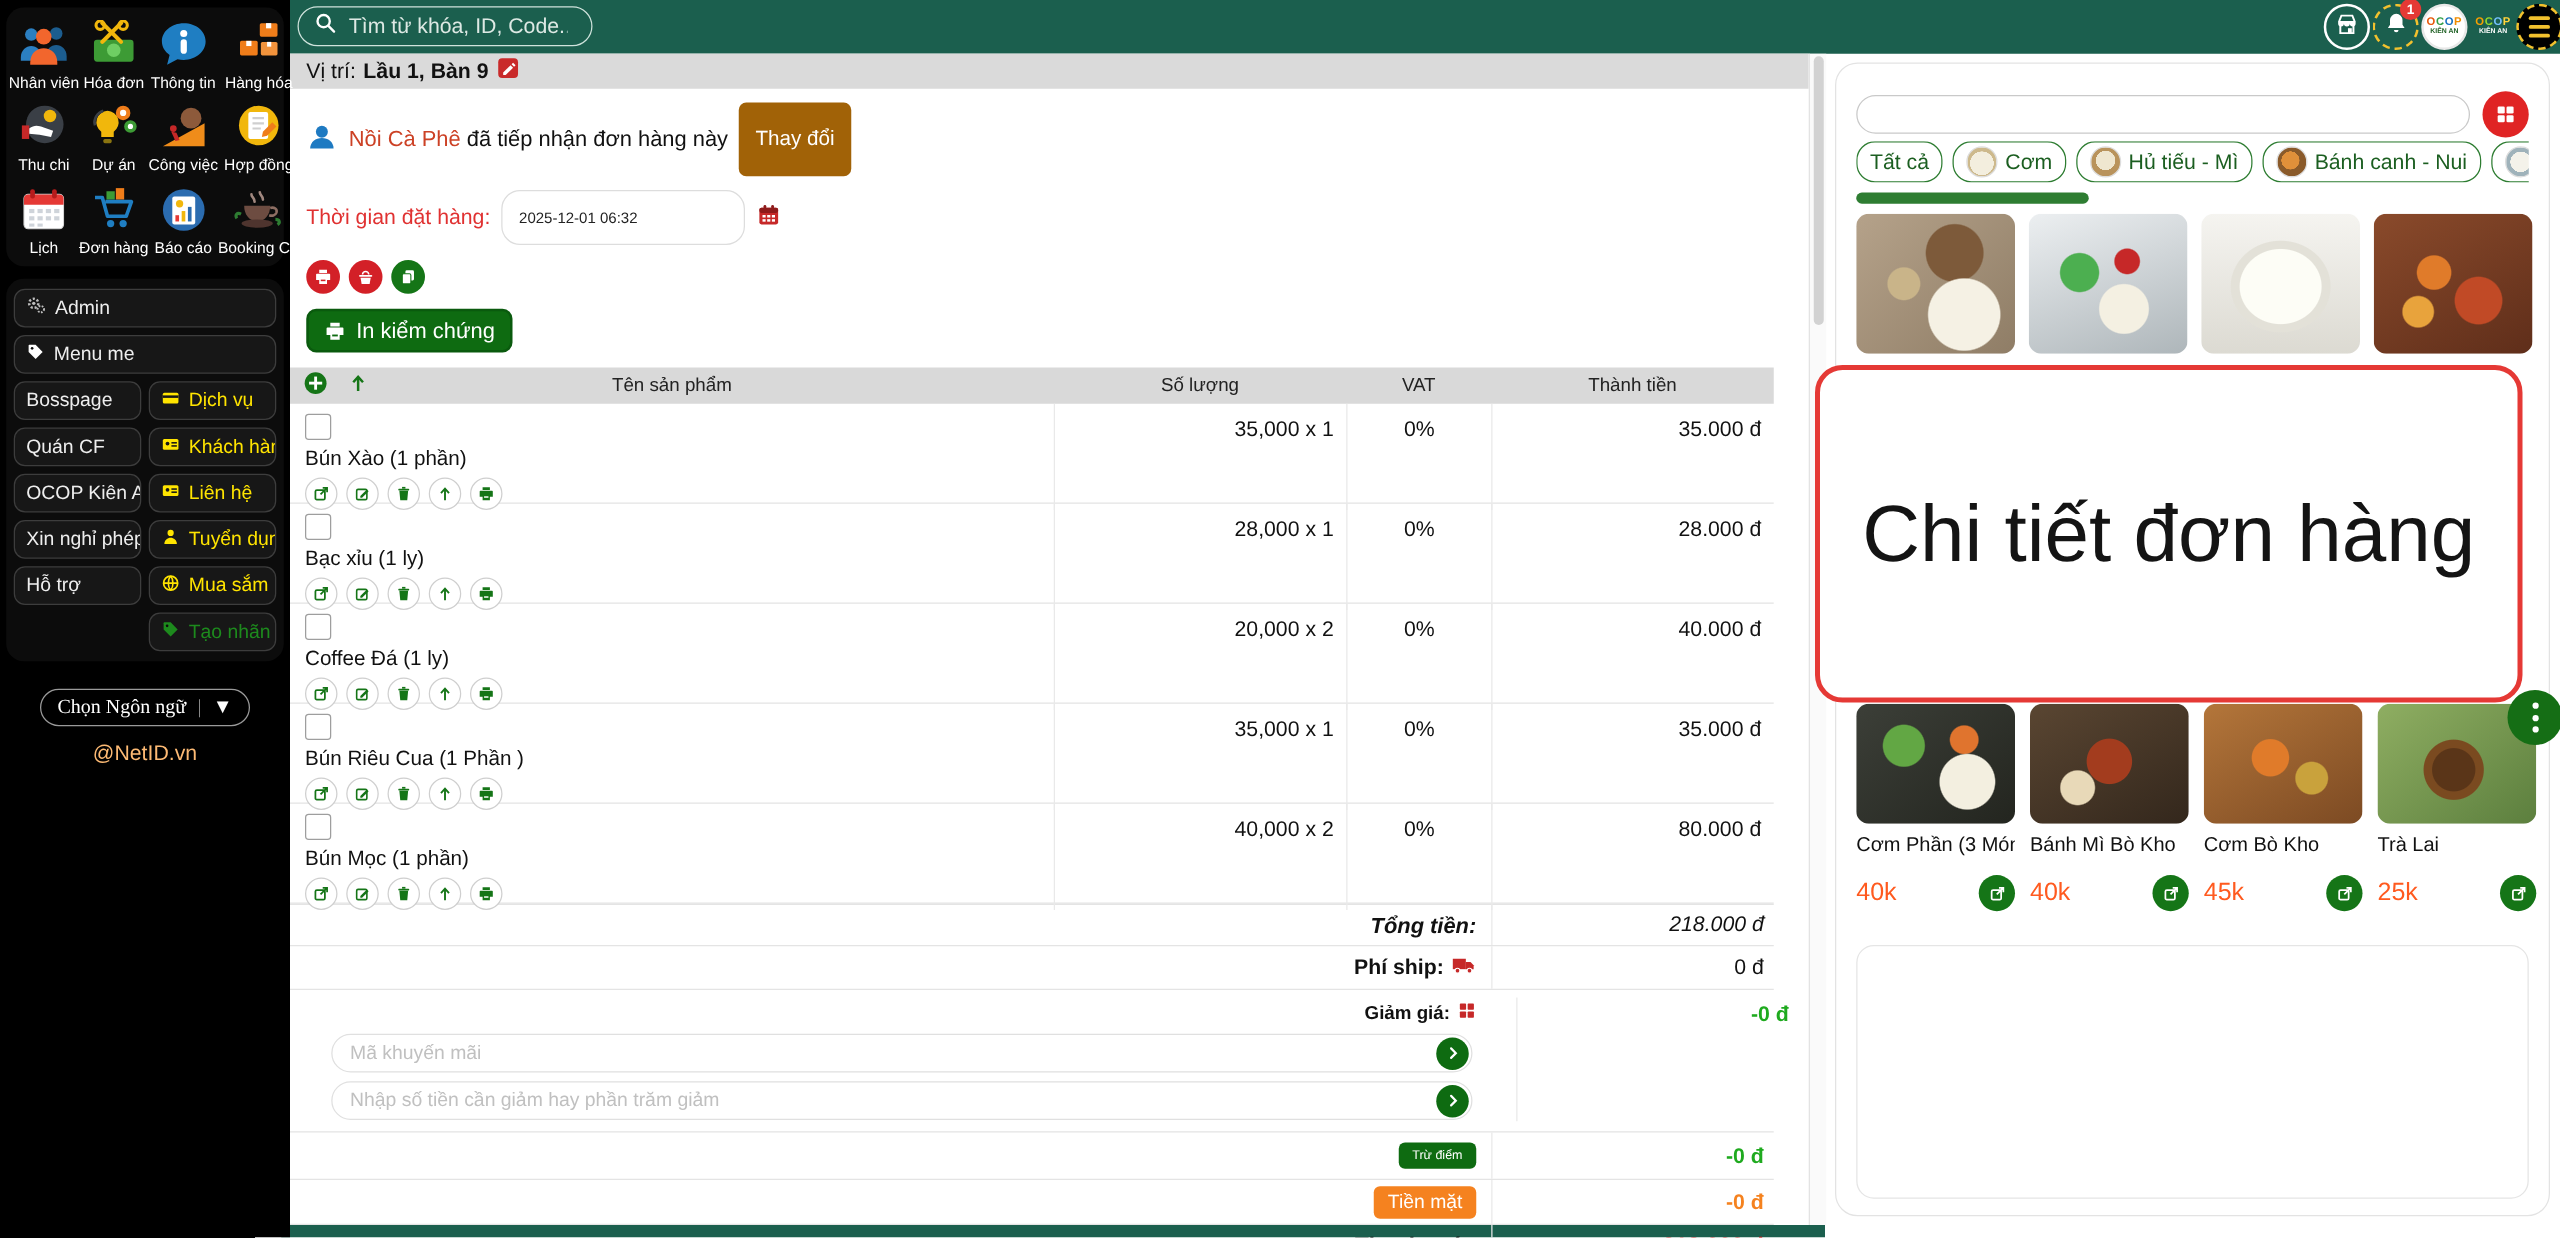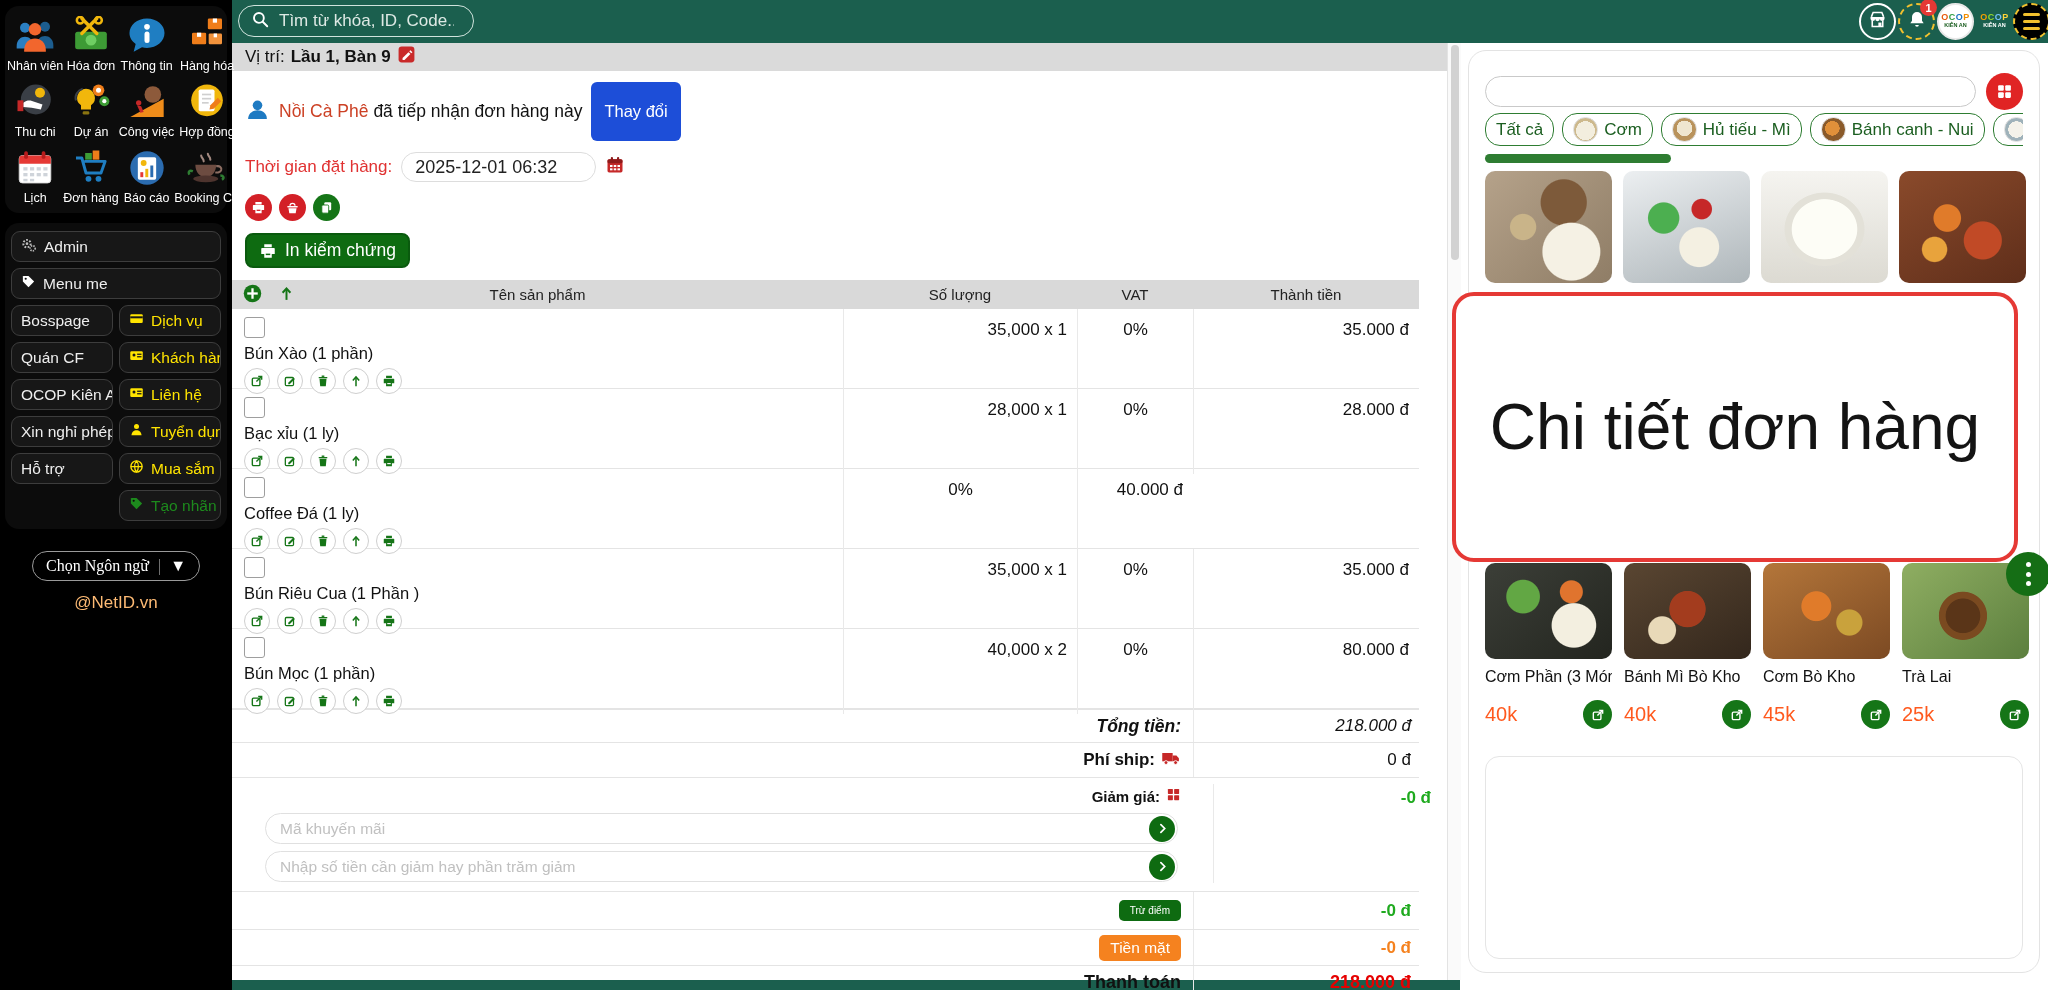--- a/index.html
+++ b/index.html
@@ -45,22 +45,22 @@
       color:#fff; font-family:"Liberation Serif", serif; font-size:16px; display:flex; align-items:center; gap:9px; cursor:pointer; }
   .langpill .sep { color:#888; }
   .netid { text-align:center; color:#fdba74; margin-top:12px; font-size:17px; }
 
   
   .main { position:absolute; left:232px; top:43px; width:1215px; height:937px; background:#fff; font-size:17px; color:#111; }
   .vitri { height:28px; background:#dadada; display:flex; align-items:center; gap:6px; padding:0 13px; }
   .rowline { display:flex; align-items:center; gap:9px; padding:0 13px; }
   .red { color:#e03131; }
   .brick { color:#cc4125; }
-  .btn-green { background:#1d4ed8; color:#fff; border-radius:6px; padding:20px 13px; font-size:16.5px; border:none; cursor:pointer; }
-  .time-input { width:195px; height:30px; border:1.6px solid #ddd; border-radius:15px; padding:0 13px; font-size:18px; color:#222; outline:none; }
+  .btn-green { background:#a16207; color:#fff; border-radius:6px; padding:20px 13px; font-size:16.5px; border:none; cursor:pointer; }
+  .time-input { width:195px; height:44px; border:1.6px solid #ddd; border-radius:15px; padding:0 13px; font-size:12px; color:#222; outline:none; }
   .ri { width:27px; height:27px; border-radius:50%; display:flex; align-items:center; justify-content:center; cursor:pointer; }
   .ri.r { background:#d32027; } .ri.g { background:#157517; }
   .btn-print { display:inline-flex; align-items:center; gap:8px; background:#0e6b11; color:#fff; border-radius:8px;
      padding:5px 12px; font-size:17.5px; border:2px solid #0a5a0e; cursor:pointer; }
 
   .grid4 { display:grid; grid-template-columns:611px 234px 116px 226px; width:1187px; }
   .thead { height:29px; background:#d9d9d9; align-items:center; margin-top:12px; font-size:15px; color:#222; }
   .thead .c { text-align:center; }
   .hicons { position:absolute; display:flex; gap:9px; align-items:center; margin-left:10px; }
   .trow { border-bottom:1px solid #e4e4e4; height:80px; }
@@ -665,20 +665,21 @@
             </svg>
           </span>
         <span class="ai">
             <svg width="14" height="14" viewBox="0 0 24 24">
               <path d="M7 3h10v4H7zM4 8h16a1 1 0 011 1v7h-4v5H7v-5H3V9a1 1 0 011-1z" fill="currentColor"></path>
               <rect x="9" y="15.5" width="6" height="2" fill="#fff"></rect>
             </svg>
           </span>
       </div>
     </div>
+    <div class="cell">20,000 x 2</div>
     <div class="cell cm">0%</div>
     <div class="cell">40.000 đ</div>
   </div>
 
   <div class="grid4 trow">
     <div class="namecell">
       <div class="cb"></div>
       <div class="pname">Bún Riêu Cua (1 Phần )</div>
       <div class="acticons">
         <span class="ai">

